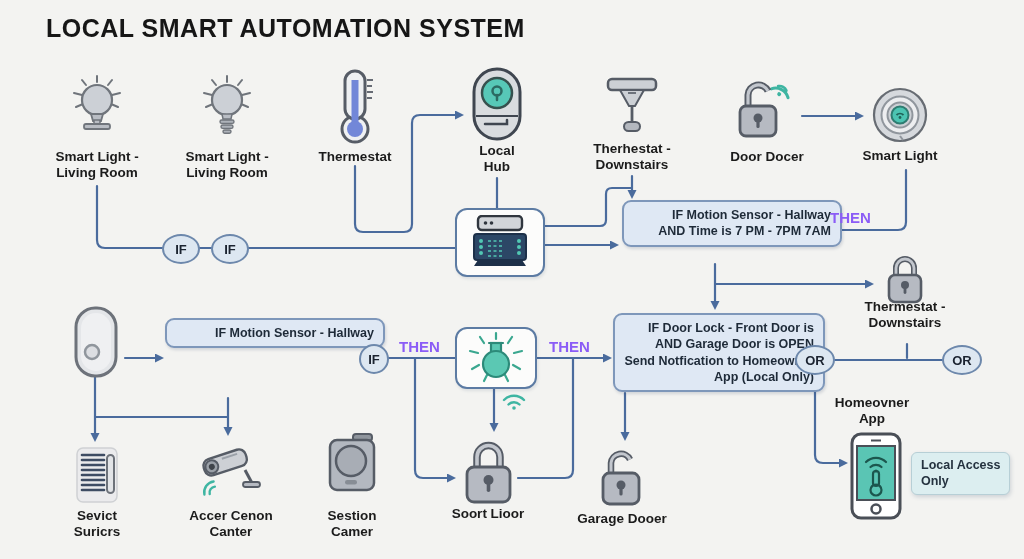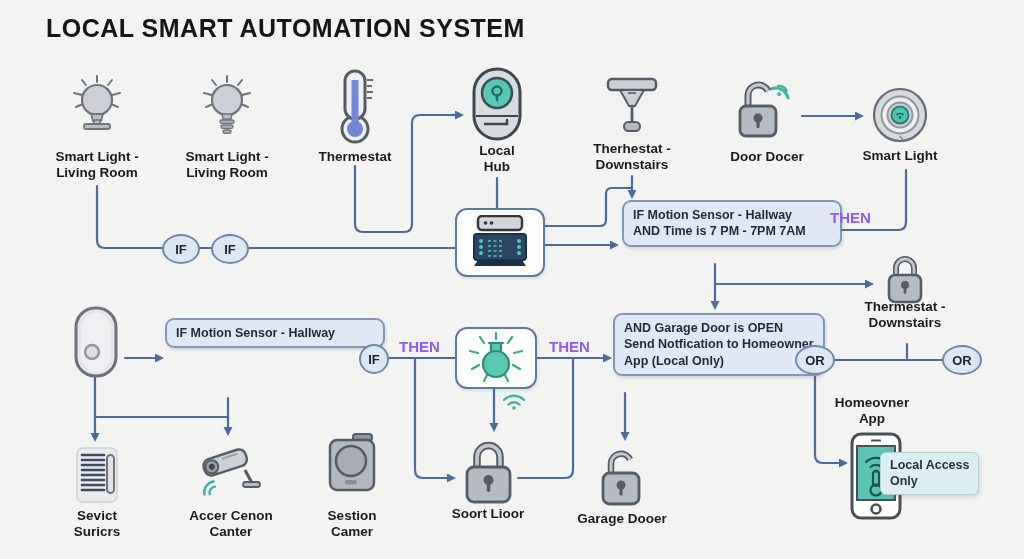--- a/index.html
+++ b/index.html
@@ -6,21 +6,21 @@
   .canvas{position:relative;width:1024px;height:559px;background:#f3f3f1;
           font-family:"Liberation Sans",sans-serif;overflow:hidden;}
   .title{position:absolute;left:46px;top:14px;font-size:25px;font-weight:700;
          letter-spacing:.5px;color:#161616;white-space:nowrap;}
   svg.wires{position:absolute;left:0;top:0;z-index:1;}
   .icon{position:absolute;z-index:2;}
   .lbl{position:absolute;transform:translateX(-50%);text-align:center;z-index:2;
        font-size:13.5px;font-weight:700;line-height:1.2;color:#1b1b1b;white-space:nowrap;}
   .rule{position:absolute;z-index:2;background:#dfe8f4;border:2px solid #7e97ba;
         border-radius:9px;padding:5px 9px;font-size:12.5px;font-weight:700;
-        color:#1e2a38;line-height:1.3;box-shadow:1px 2px 3px rgba(60,80,110,.18);}
+        color:#1e2a38;line-height:1.3;box-shadow:1px 2px 3px rgba(60,80,110,.18);text-align:right;}
   .rule div{white-space:nowrap;}
   .oval{position:absolute;z-index:3;background:#dde7f1;border:2px solid #6d88ac;
         border-radius:50%;display:flex;align-items:center;justify-content:center;
         font-size:13px;font-weight:700;color:#1b2330;box-sizing:border-box;}
   .kw{position:absolute;z-index:3;font-size:15px;font-weight:700;color:#8b5cf6;white-space:nowrap;}
   .nodebox{position:absolute;z-index:2;background:#fcfcfb;border:2px solid #5c7ba3;
            border-radius:12px;display:flex;align-items:center;justify-content:center;
            box-sizing:border-box;box-shadow:1px 2px 3px rgba(60,80,110,.12);}
   .tooltip{position:absolute;z-index:5;background:#dceef0;border:1px solid #b7cfd6;
            border-radius:6px;padding:4px 9px;font-size:12.5px;font-weight:700;
@@ -208,20 +208,21 @@
   <div class="oval" style="left:942px;top:345px;width:40px;height:30px">OR</div>
   <div class="kw" style="left:830px;top:209px">THEN</div>
   <div class="kw" style="left:399px;top:338px">THEN</div>
   <div class="kw" style="left:549px;top:338px">THEN</div>
 
   <div class="rule" style="left:622px;top:200px;width:198px">
     <div>IF Motion Sensor - Hallway</div>
     <div>AND Time is 7 PM - 7PM 7AM</div>
   </div>
   <div class="rule" style="left:613px;top:313px;width:190px">
+    <div>IF Door Lock - Front Door is</div>
     <div>AND Garage Door is OPEN</div>
     <div>Send Notfication to Homeowner</div>
     <div>App (Local Only)</div>
   </div>
   <div class="rule" style="left:165px;top:318px;width:198px">
     <div>IF Motion Sensor - Hallway</div>
   </div>
 
   <svg class="icon" style="left:70px;top:306px" width="52" height="72">
     <rect x="6" y="2" width="40" height="68" rx="19" fill="#e4e6e9" stroke="#6d727a" stroke-width="3"></rect>
@@ -349,18 +350,18 @@
     <rect x="7" y="14" width="38" height="54" fill="#5ac5b4" stroke="#4a4f57" stroke-width="2"></rect>
     <g stroke="#1c564e" fill="none" stroke-width="2.2" stroke-linecap="round">
       <path d="M16 30 a14 14 0 0 1 20 0"></path>
       <path d="M20.5 35 a8 8 0 0 1 11 0"></path>
       <circle cx="26" cy="39" r="1.6" fill="#1c564e" stroke="none"></circle>
       <rect x="23" y="39" width="6" height="15" rx="3"></rect>
       <circle cx="26" cy="58" r="5.5"></circle>
     </g>
     <circle cx="26" cy="77" r="4.5" fill="#fff" stroke="#4a4f57" stroke-width="2.5"></circle>
   </svg>
-  <div class="tooltip" style="left:880px;top:452px">
+  <div class="tooltip" style="left:911px;top:452px">
     <div>Local Access</div>
     <div>Only</div>
   </div>
 
 </div>
 
 </body></html>

